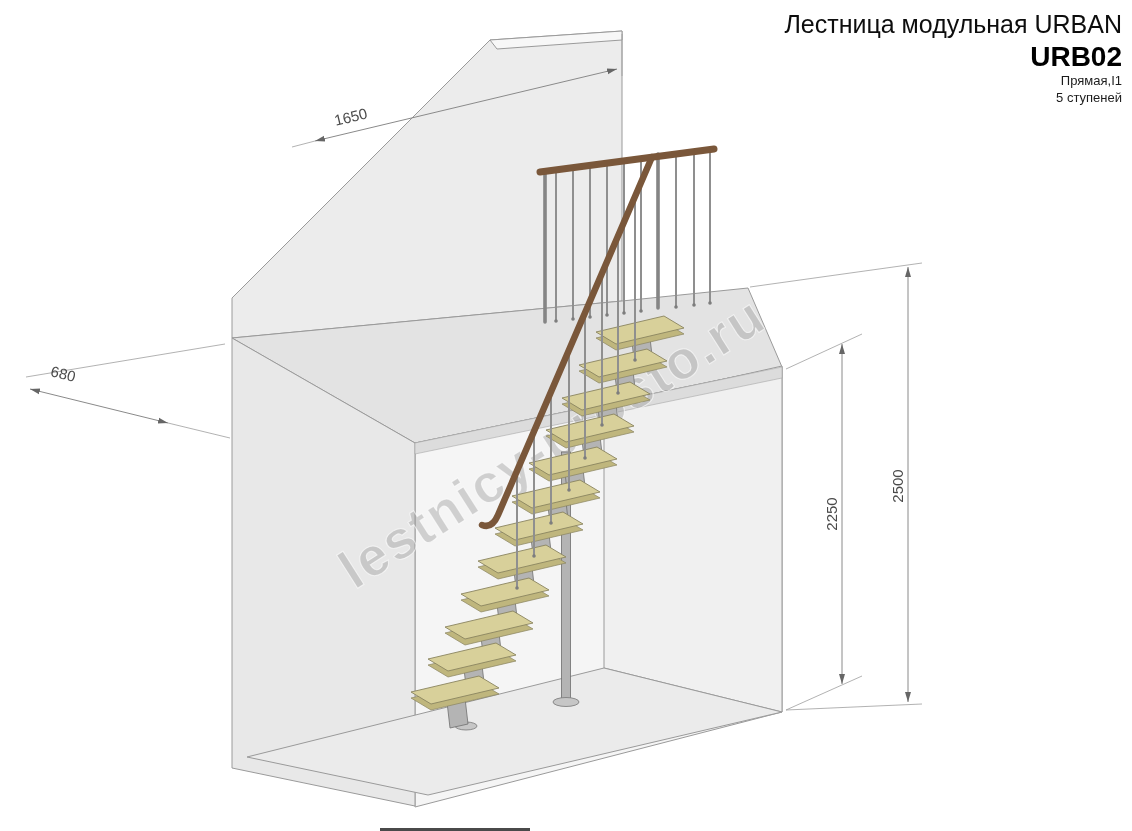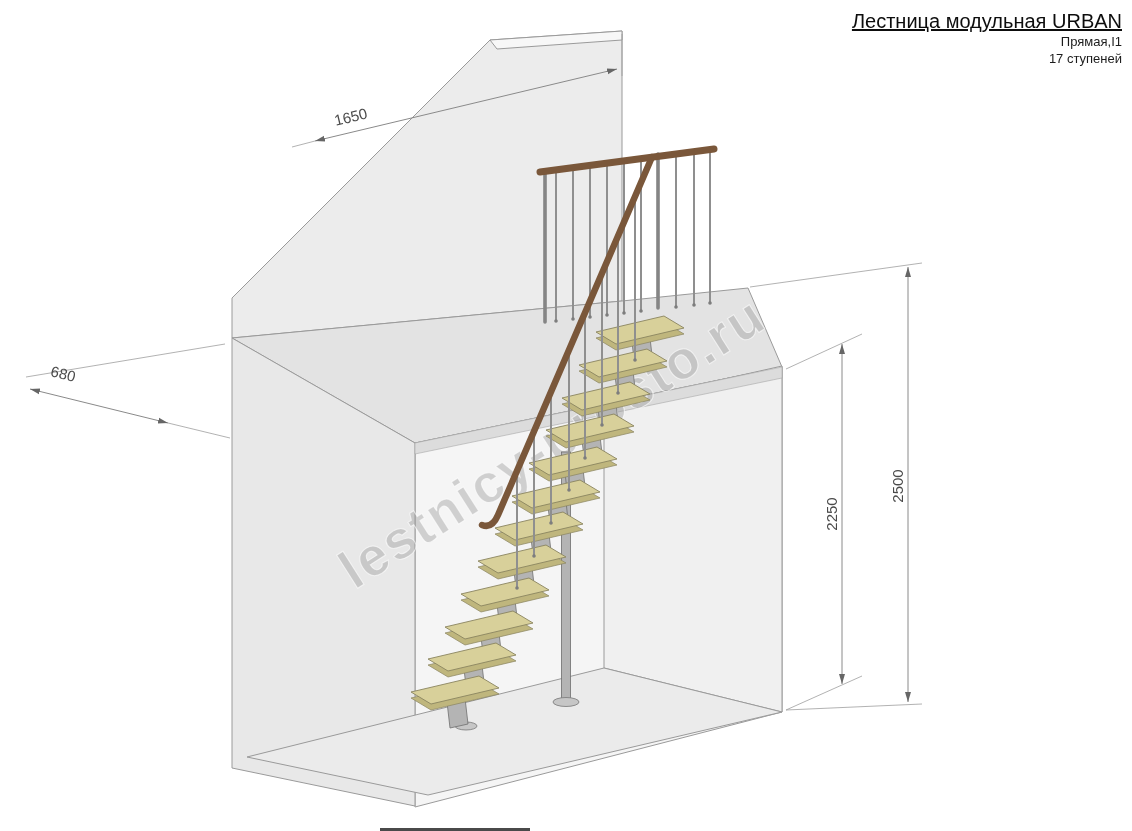--- a/index.html
+++ b/index.html
@@ -31,21 +31,21 @@
   
   .dim-line{stroke:#8a8a8a;stroke-width:1;fill:none;}
   .ext-line{stroke:#9e9e9e;stroke-width:.8;fill:none;}
   .dim-text{fill:var(--c-dim,#4a4a4a);font-size:15px;font-family:"Liberation Sans",sans-serif;}
 
   .watermark{font:700 54px "Liberation Sans",sans-serif;letter-spacing:2px;
              fill:var(--c-watermark,#9a9a9a);fill-opacity:.42;
              stroke:#ffffff;stroke-opacity:.65;stroke-width:1;}
 
   .title-block{position:absolute;top:8px;right:10px;text-align:right;color:#111;}
-  .t1{font-size:20px;line-height:1.3;color:#0d0d0d;text-decoration:underline;}
+  .t1{font-size:25px;line-height:1.3;color:#0d0d0d;}
   .t2{font-size:28px;font-weight:700;line-height:1.15;color:#000;}
   .t3,.t4{font-size:13px;line-height:1.3;color:#1c1c1c;text-align:right;}
 </style>
 </head>
 <body>
 
 <div class="page">
 
   <svg width="1132" height="831" viewBox="0 0 1132 831">
     <defs>
@@ -165,17 +165,18 @@
       <line class="ext-line" x1="786" y1="710" x2="922" y2="704"></line>
       <line class="dim-line" x1="908" y1="267" x2="908" y2="702" marker-start="url(#arr)" marker-end="url(#arr)"></line>
       <text class="dim-text" transform="translate(903,486) rotate(-90)" text-anchor="middle">2500</text>
     </g>
 
     <rect x="380" y="828" width="150" height="3" fill="#4a4a4a"></rect>
   </svg>
 
   <div class="title-block">
     <div class="t1">Лестница модульная URBAN</div>
+    <div class="t2">URB02</div>
     <div class="t3">Прямая,I1</div>
-    <div class="t4">17 ступеней</div>
+    <div class="t4">5 ступеней</div>
   </div>
 
 </div>
 
 </body></html>

